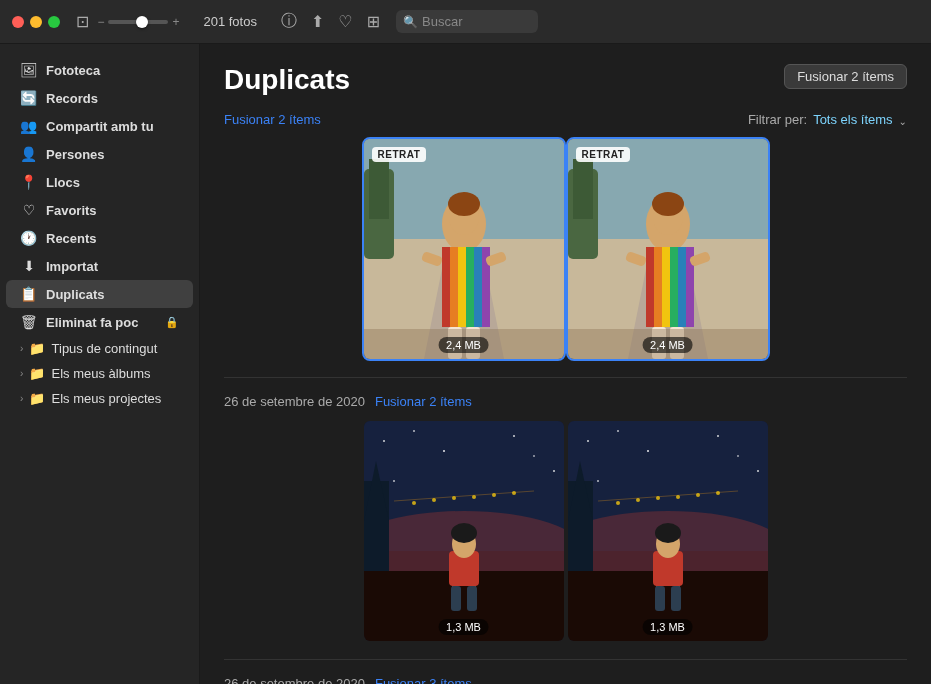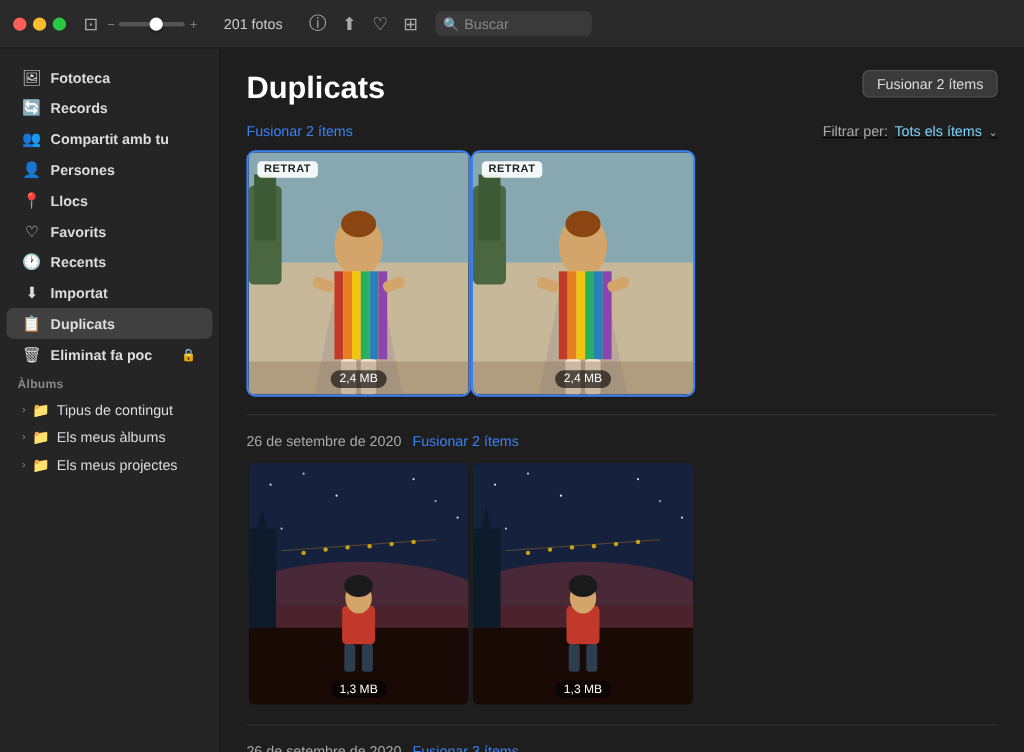--- a/index.html
+++ b/index.html
@@ -219,41 +219,41 @@
       color: #3b82f6;
       font-size: 13px;
       cursor: pointer;
       text-decoration: none;
     }
     .filter-area {
       display: flex;
       align-items: flex-end;
       gap: 6px;
       margin-left: auto;
-      text-decoration: underline;
     }
     .filter-label {
       color: #aaa;
       font-size: 13px;
     }
     .filter-value {
       color: #7dd3fc;
       font-size: 13px;
       cursor: pointer;
     }
     .filter-chevron {
       color: #aaa;
       font-size: 10px;
     }
 
     
     .photo-grid {
       display: flex;
       gap: 0;
       margin-bottom: 16px;
+      justify-content: center;
     }
     .photo-card {
       position: relative;
       border-radius: 8px;
       overflow: hidden;
       border: 2px solid transparent;
       cursor: pointer;
       flex-shrink: 0;
     }
     .photo-card.selected {
@@ -370,21 +370,20 @@
     <div class="sidebar-item active">
       <span class="item-icon">📋</span>
       <span class="item-label">Duplicats</span>
     </div>
     <div class="sidebar-item">
       <span class="item-icon">🗑</span>
       <span class="item-label">Eliminat fa poc</span>
       <span class="lock-icon">🔒</span>
     </div>
 
-    <div class="sidebar-section-label">Àlbums</div>
     <div class="sidebar-expand">
       <span class="expand-arrow">›</span>
       <span class="item-icon">📁</span>
       <span>Tipus de contingut</span>
     </div>
     <div class="sidebar-expand">
       <span class="expand-arrow">›</span>
       <span class="item-icon">📁</span>
       <span>Els meus àlbums</span>
     </div>

